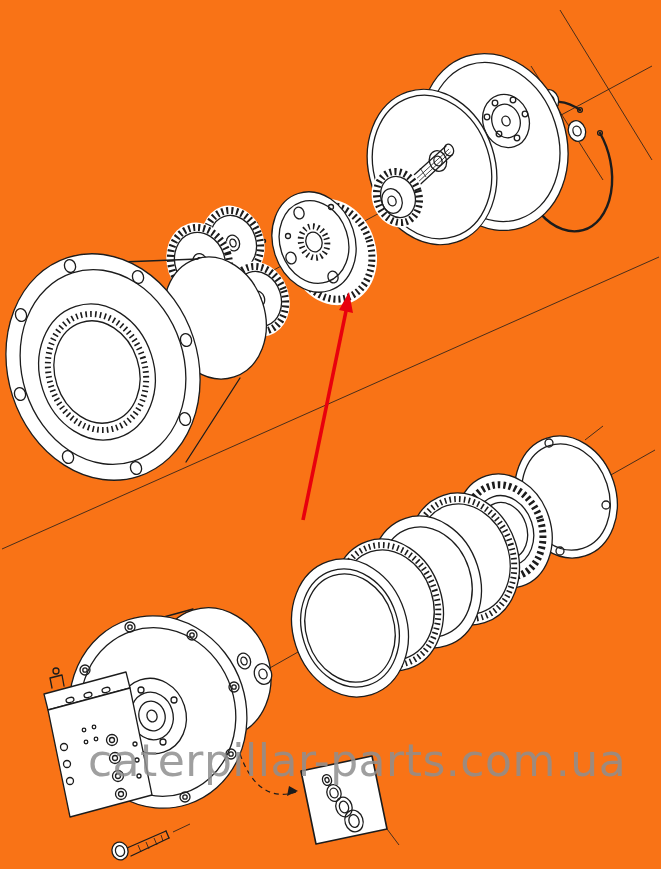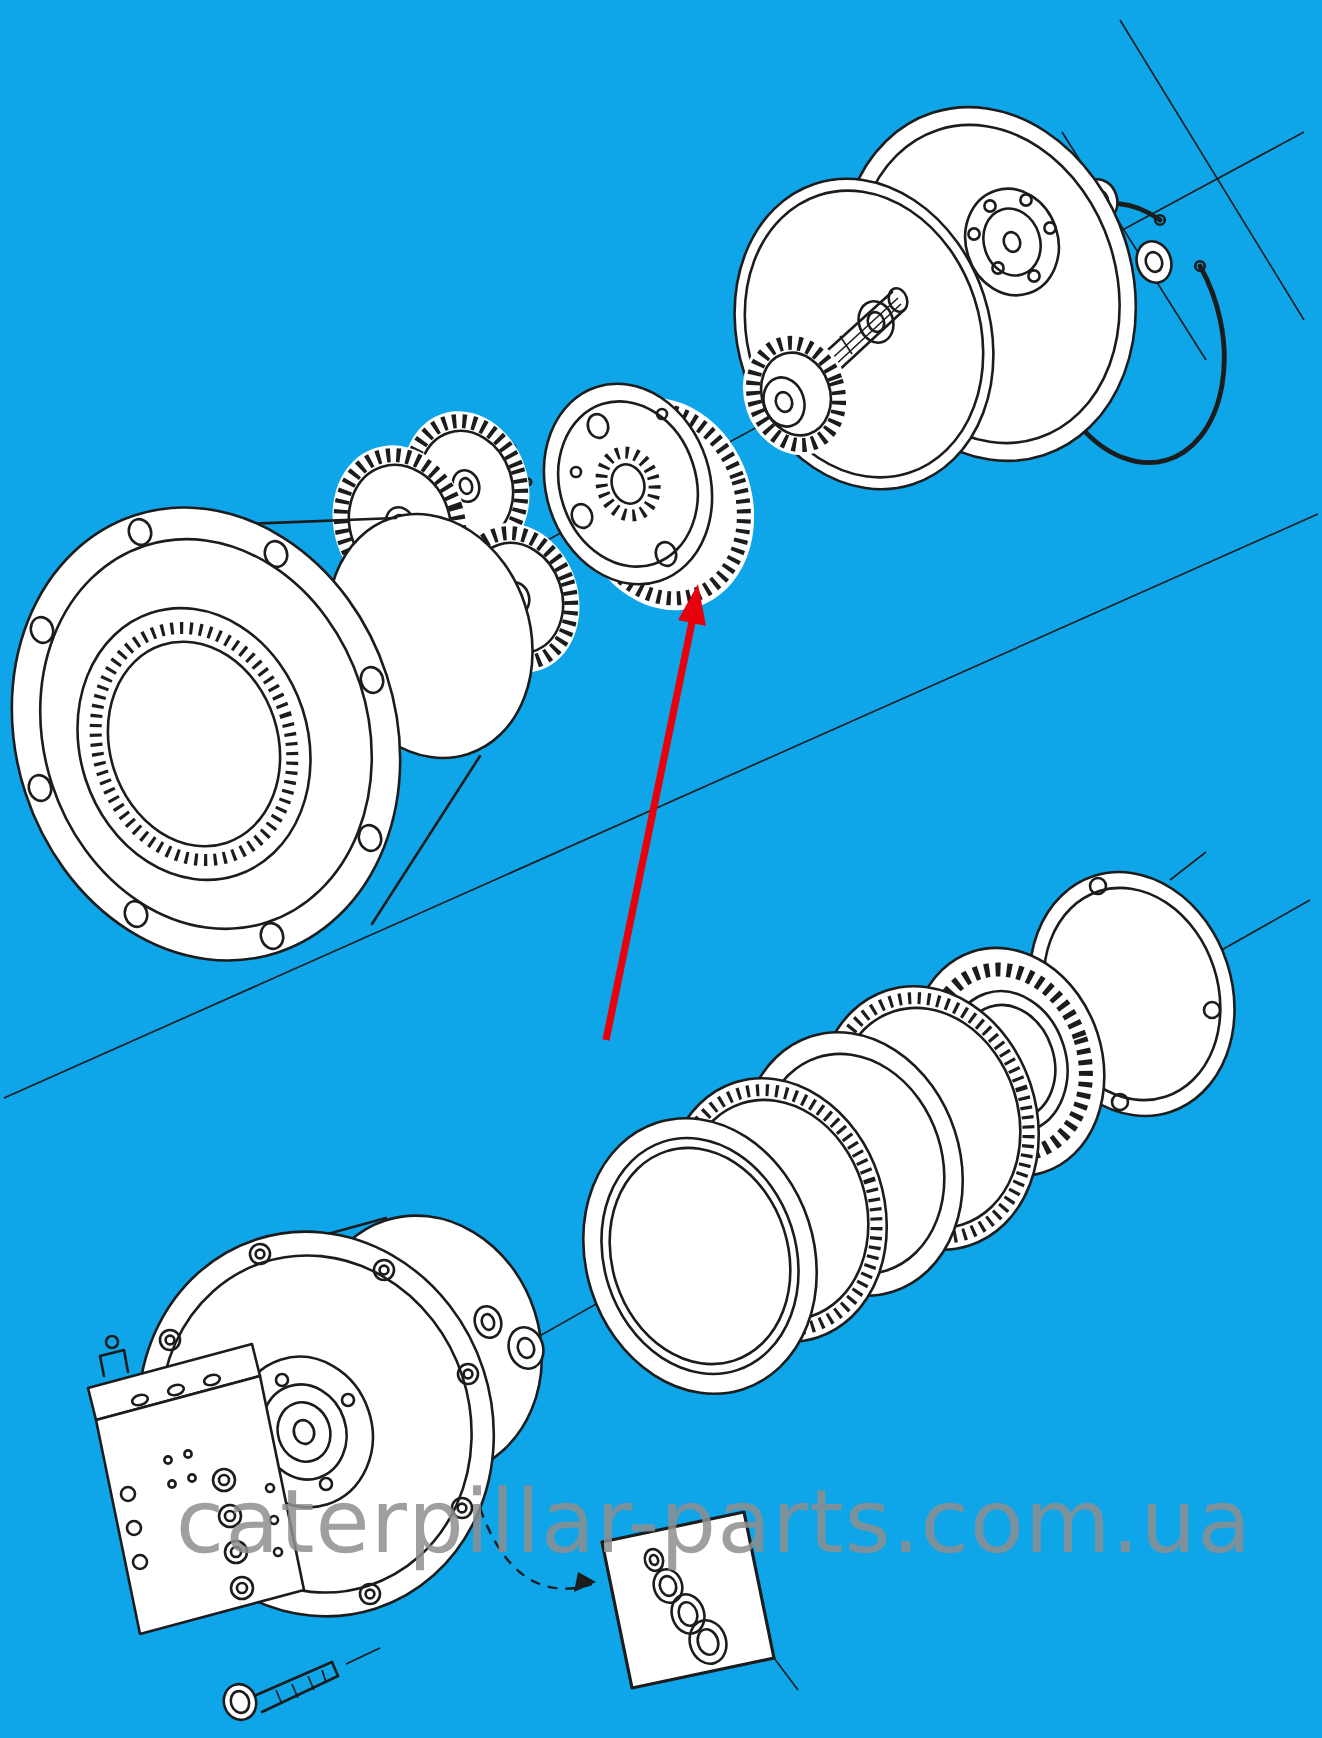--- a/index.html
+++ b/index.html
@@ -1,16 +1,16 @@
 <!DOCTYPE html>
 <html><head>
 <meta charset="utf-8">
 <style>
   html,body{margin:0;padding:0;background:#ffffff;}
-  .stage{position:relative;width:661px;height:869px;background:#0ea5e9;overflow:hidden;
+  .stage{position:relative;width:661px;height:869px;background:#f97316;overflow:hidden;
          font-family:"DejaVu Sans",sans-serif;text-align:right;}
   svg{position:absolute;left:0;top:0;}
   .ln{fill:none;stroke:#1c1c1c;stroke-width:1.3;stroke-linecap:round;stroke-linejoin:round;}
   .fw{fill:#ffffff;stroke:#1c1c1c;stroke-width:1.3;stroke-linejoin:round;}
   .thin{fill:none;stroke:#1c1c1c;stroke-width:0.8;}
   .teeth{fill:none;stroke:#1c1c1c;stroke-width:7;stroke-dasharray:2 3;}
   .rollers{fill:none;stroke:#1c1c1c;stroke-width:7;stroke-dasharray:2.5 3;}
   .spline{fill:none;stroke:#1c1c1c;stroke-width:6;stroke-dasharray:1.6 3.2;}
   .dashed{fill:none;stroke:#1c1c1c;stroke-width:1.2;stroke-dasharray:5 4;}
   .wm{font-family:"DejaVu Sans",sans-serif;font-size:44px;opacity:0.85;letter-spacing:0.5px;}

